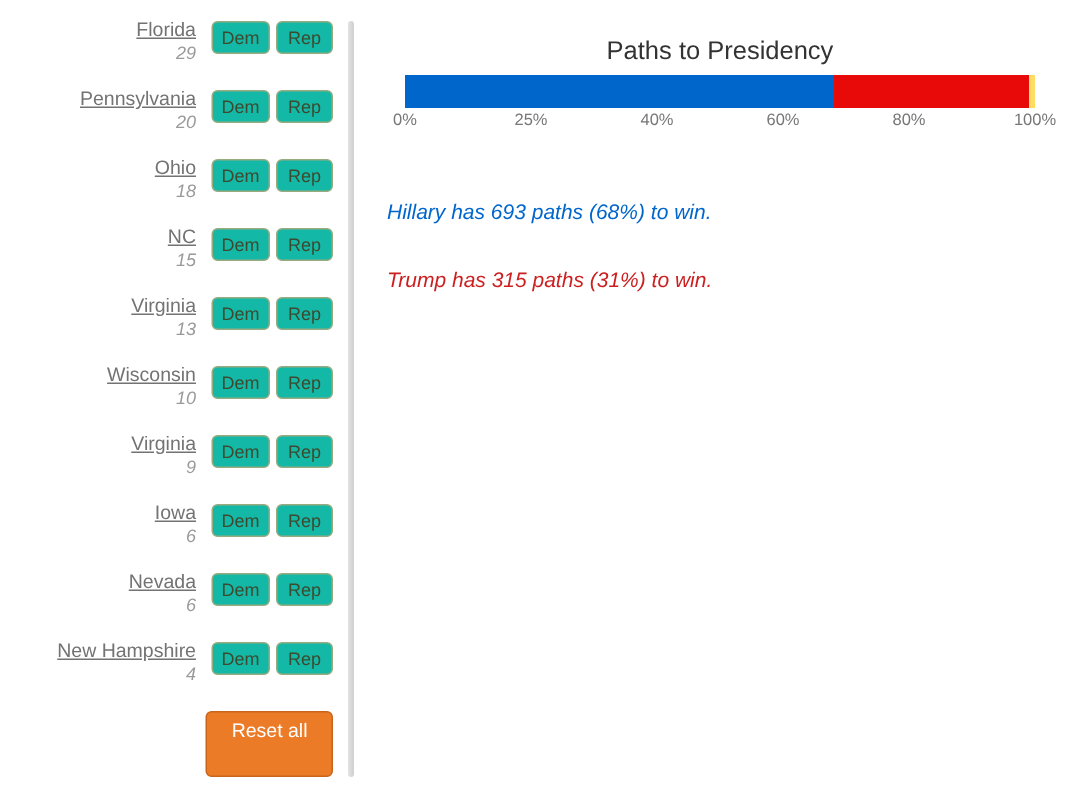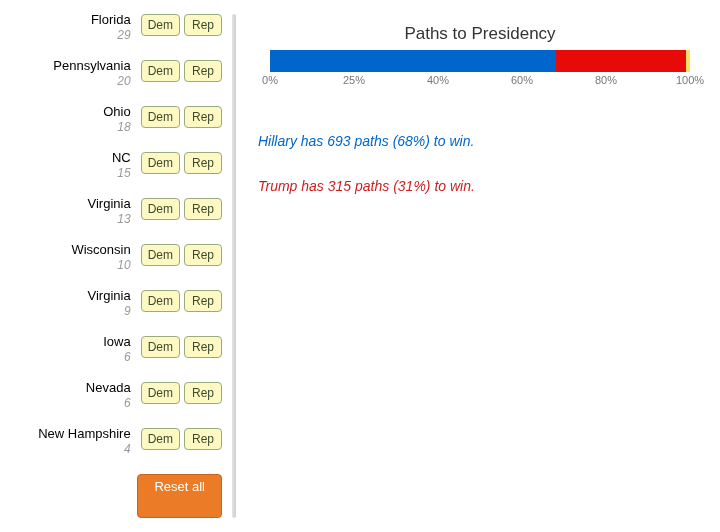--- a/index.html
+++ b/index.html
@@ -47,42 +47,43 @@
   }
   .state-label-col {
     width: 120px;
     text-align: right;
     padding-right: 10px;
     padding-top: 2px;
   }
   .state-name {
     font-size: 13px;
     line-height: 15px;
-    color: #000000;
+    color: #737373;
+    text-decoration: underline;
   }
   .state-ev {
     font-size: 12px;
     line-height: 16px;
     color: #9a9a9a;
     font-style: italic;
   }
   .btns {
     display: flex;
     gap: 4px;
     padding-top: 4px;
   }
   .pill {
     display: inline-block;
     min-width: 38px;
     height: 22px;
     line-height: 20px;
     text-align: center;
     border-radius: 4px;
     border: 1px solid #98ab7e;
-    background: #fef9c3;
+    background: #14b8a6;
     color: #3d4a2f;
     font-size: 12px;
     cursor: pointer;
     padding: 0 6px;
   }
   .reset-row {
     display: flex;
     justify-content: flex-end;
     padding-top: 4px;
   }

